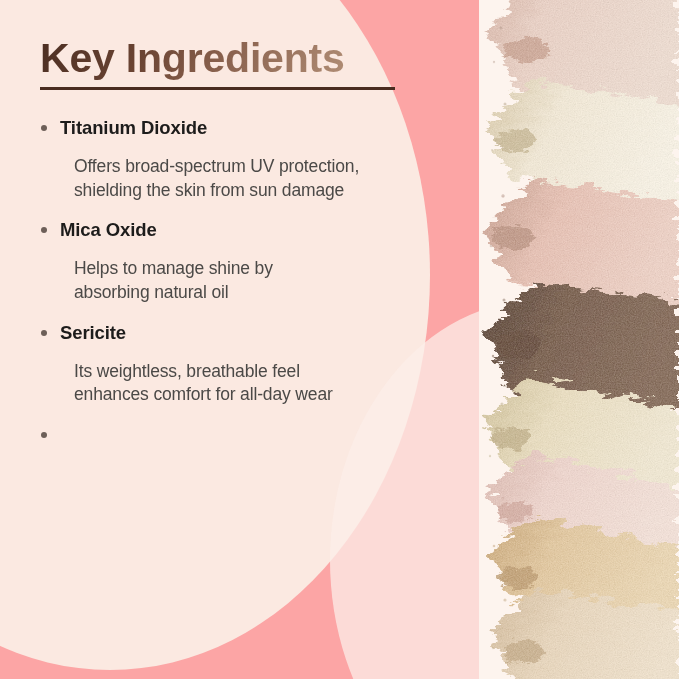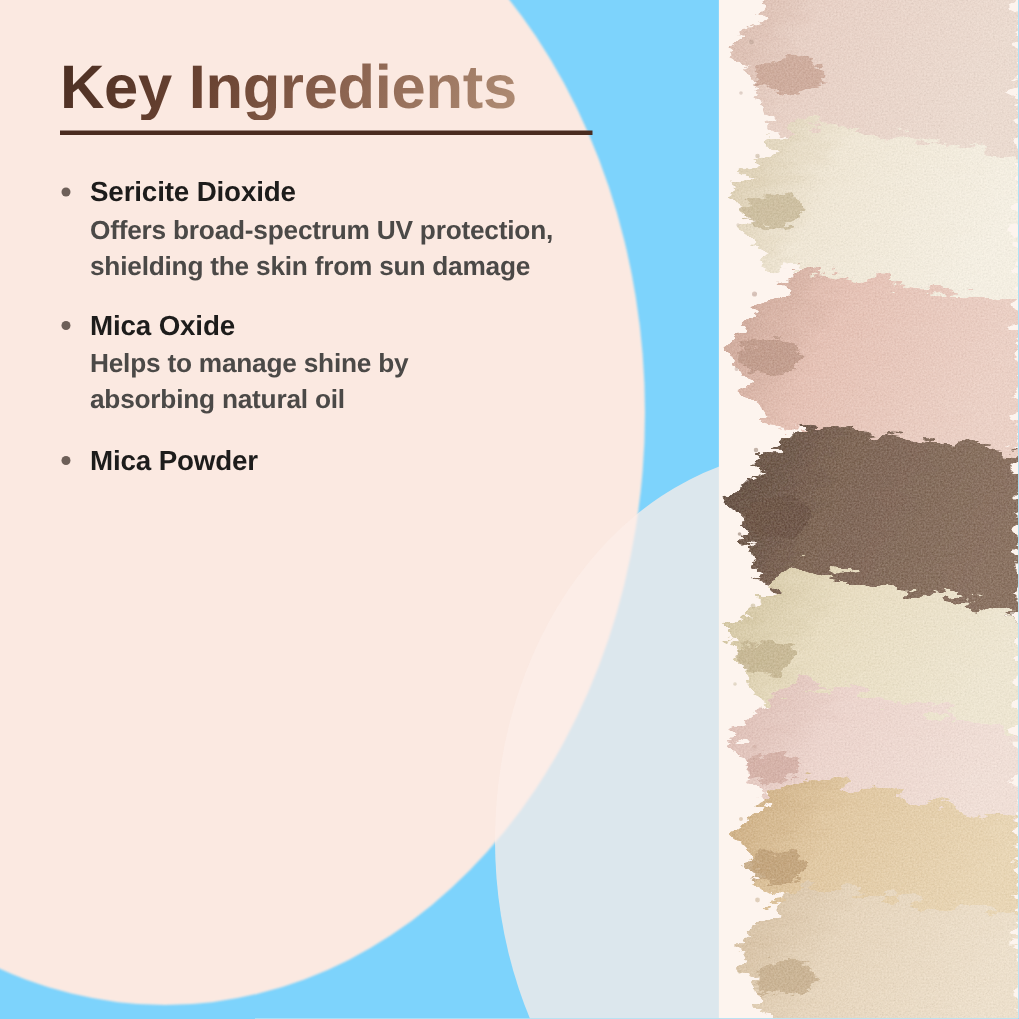--- a/index.html
+++ b/index.html
@@ -13,21 +13,21 @@
     overflow: hidden;
     background: #fdf4ee;
     font-family: "Liberation Sans", sans-serif;
   }
 
   #page {
     position: relative;
     width: 679px;
     height: 679px;
     overflow: hidden;
-    background: #7dd3fc;
+    background: #fca5a5;
   }
 
   
   .blush-circle {
     position: absolute;
     left: -210px;
     top: -120px;
     width: 640px;
     height: 790px;
     border-radius: 50%;
@@ -117,25 +117,25 @@
     font-size: 18.5px;
     font-weight: bold;
     color: #1d1c1b;
     line-height: 1.34;
     letter-spacing: -0.1px;
     margin: 0 0 1px 0;
   }
 
   .ingredient-desc {
     font-size: 17.5px;
-    font-weight: bold;
+    font-weight: normal;
     color: #4b4947;
     line-height: 1.36;
     letter-spacing: -0.15px;
-    margin: 0;
+    margin: 14px;
     white-space: pre-line;
   }
 </style>
 </head>
 <body>
 
 <div id="page">
 
   <div class="blush-circle"></div>
   <div class="blush-circle-2"></div>
@@ -271,35 +271,40 @@
 
   <div class="content">
 
     <div class="page-title">Key Ingredients</div>
     <div class="title-underline"></div>
 
     <div class="ingredient-list">
 
       <div class="ingredient">
         <span class="bullet-dot"></span>
-        <p class="ingredient-name">Sericite Dioxide</p>
+        <p class="ingredient-name">Titanium Dioxide</p>
         <p class="ingredient-desc">Offers broad-spectrum UV protection,
 shielding the skin from sun damage</p>
       </div>
 
       <div class="ingredient">
         <span class="bullet-dot"></span>
         <p class="ingredient-name">Mica Oxide</p>
         <p class="ingredient-desc">Helps to manage shine by
 absorbing natural oil</p>
       </div>
 
 
-
       <div class="ingredient">
         <span class="bullet-dot"></span>
-        <p class="ingredient-name">Mica Powder</p>
+        <p class="ingredient-name">Sericite</p>
+        <p class="ingredient-desc">Its weightless, breathable feel
+enhances comfort for all-day wear</p>
+      </div>
+
+      <div class="ingredient">
+        <span class="bullet-dot"></span>
       </div>
 
     </div>
   </div>
 
 </div>
 
 </body></html>

